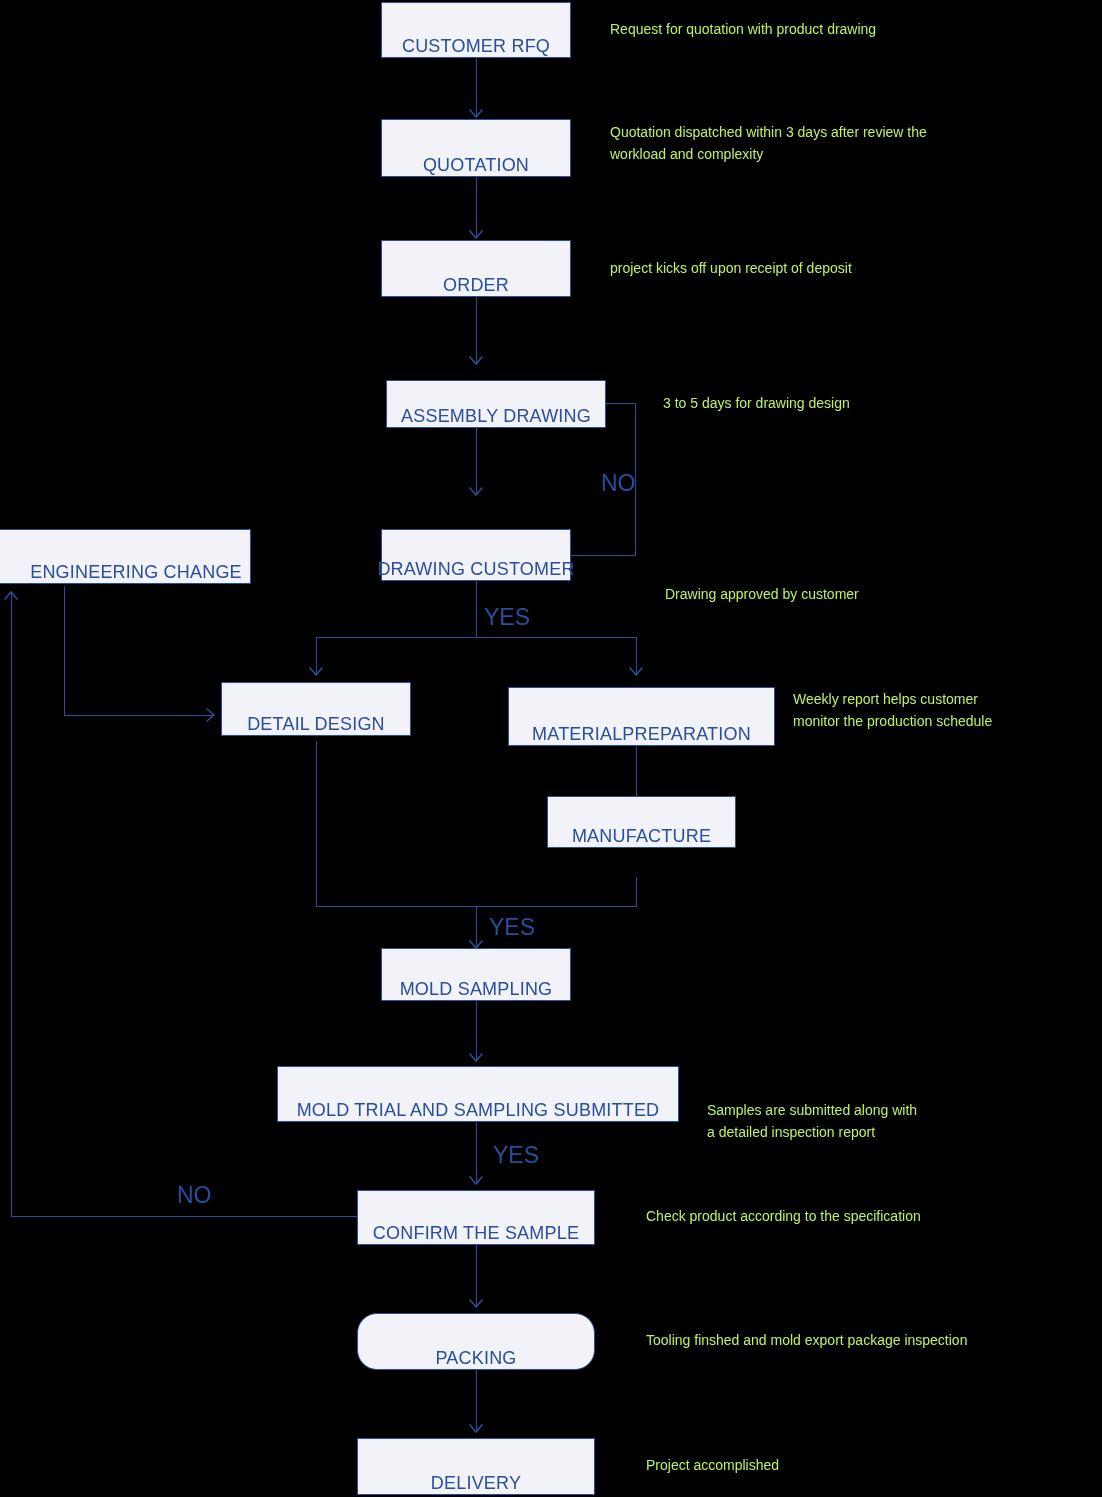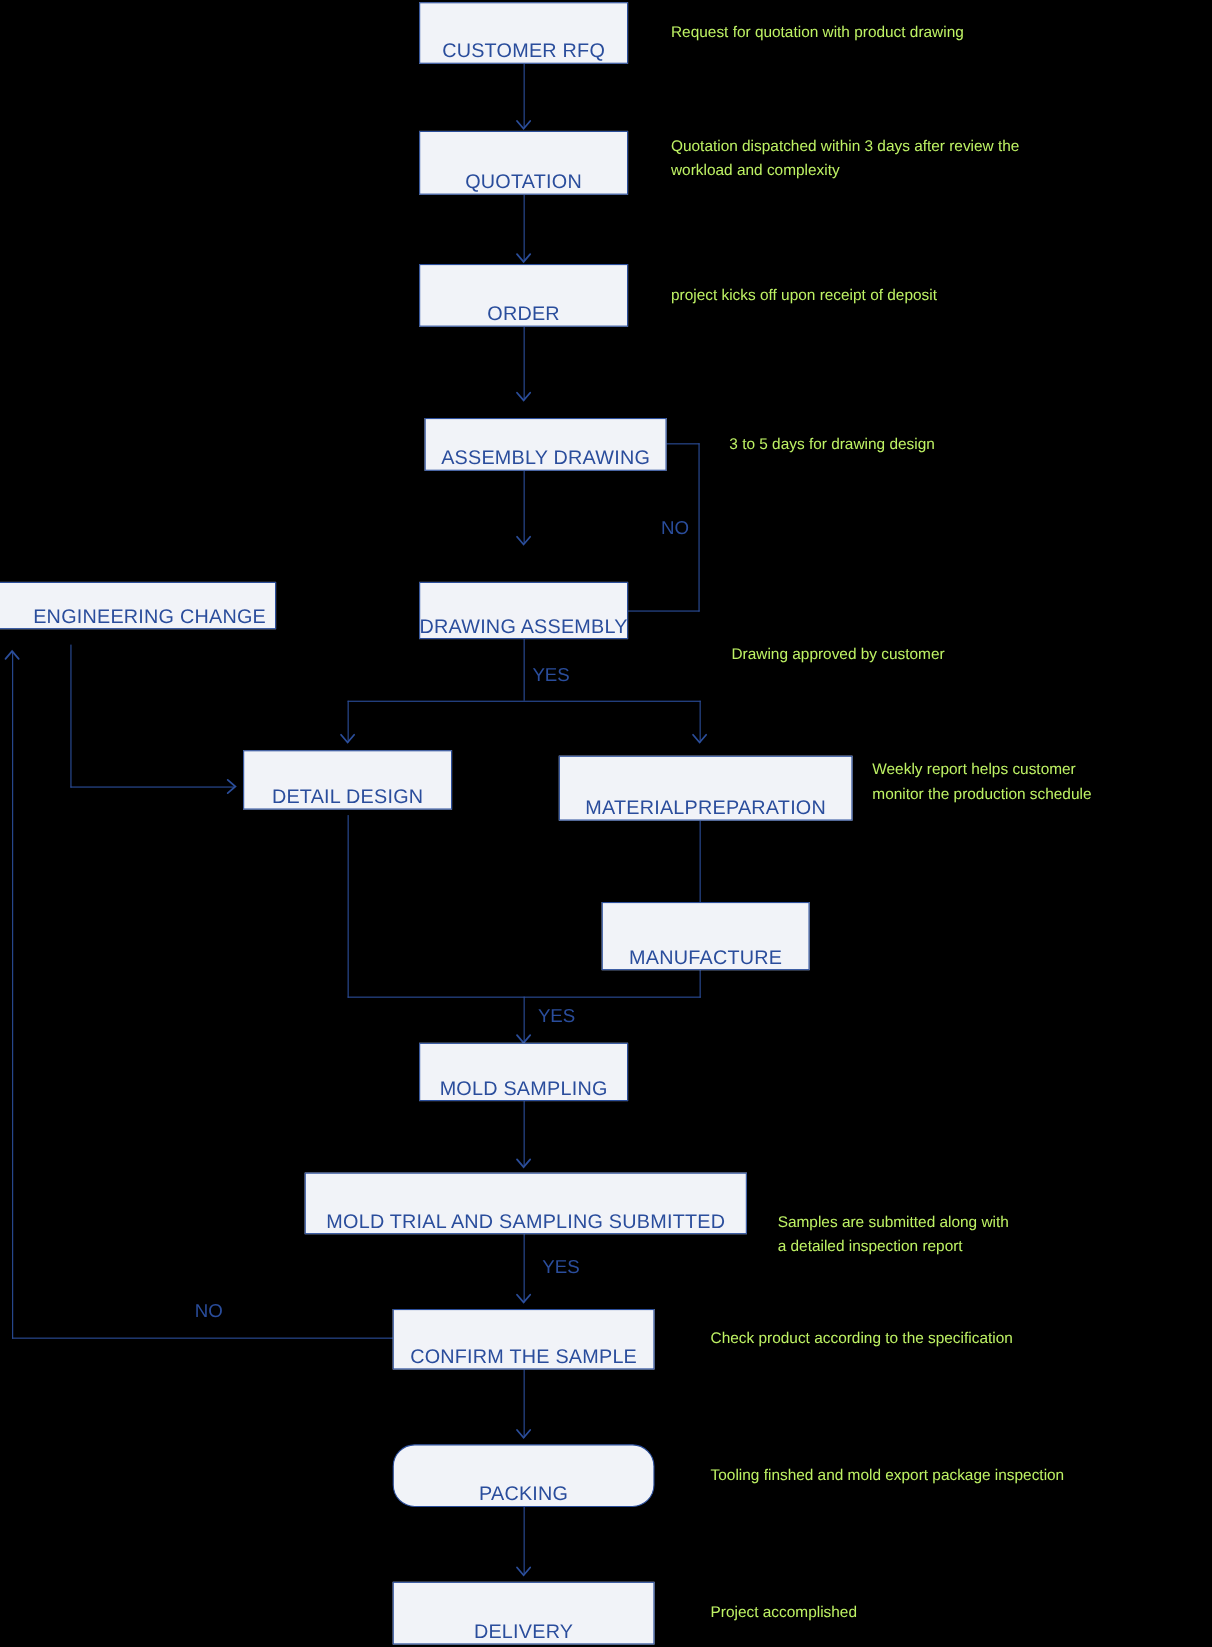--- a/index.html
+++ b/index.html
@@ -32,21 +32,21 @@
     position: absolute;
     color: #bef264;
     font-size: 14px;
     line-height: 1.55;
     white-space: pre-line;
   }
   .note-nowrap { white-space: nowrap; }
   .label {
     position: absolute;
     color: #2a4d9c;
-    font-size: 17px;
+    font-size: 23px;
     white-space: nowrap;
   }
   .ln {
     position: absolute;
     background: #2b4e9b;
   }
   .lh { height: 1px; }
   .lv { width: 1px; }
   svg.arrowlayer {
     position: absolute;
@@ -127,36 +127,36 @@
 
   <div class="node" style="left:381px; top:240px; width:190px; height:57px;">
     <span>ORDER</span>
   </div>
 
   <div class="node" style="left:366px; top:380px; width:220px; height:48px;margin-left:20px;">
     <span>ASSEMBLY DRAWING</span>
   </div>
 
   <div class="node" style="left:381px; top:529px; width:190px; height:52px;">
-    <span>DRAWING ASSEMBLY</span>
-  </div>
-
-  <div class="node" style="left:-1px; top:529px; width:252px; height:43px;padding-left:22px;">
+    <span>DRAWING CUSTOMER</span>
+  </div>
+
+  <div class="node" style="left:-1px; top:529px; width:252px; height:55px;padding-left:22px;">
     <span>ENGINEERING CHANGE</span>
   </div>
 
   <div class="node" style="left:221px; top:682px; width:190px; height:54px;">
     <span>DETAIL DESIGN</span>
   </div>
 
   <div class="node" style="left:508px; top:687px; width:267px; height:59px;">
     <span>MATERIALPREPARATION</span>
   </div>
 
-  <div class="node" style="left:547px; top:820px; width:189px; height:62px;">
+  <div class="node" style="left:547px; top:796px; width:189px; height:52px;">
     <span>MANUFACTURE</span>
   </div>
 
   <div class="node" style="left:381px; top:948px; width:190px; height:53px;">
     <span>MOLD SAMPLING</span>
   </div>
 
   <div class="node" style="left:277px; top:1066px; width:402px; height:56px;">
     <span>MOLD TRIAL AND SAMPLING SUBMITTED</span>
   </div>

